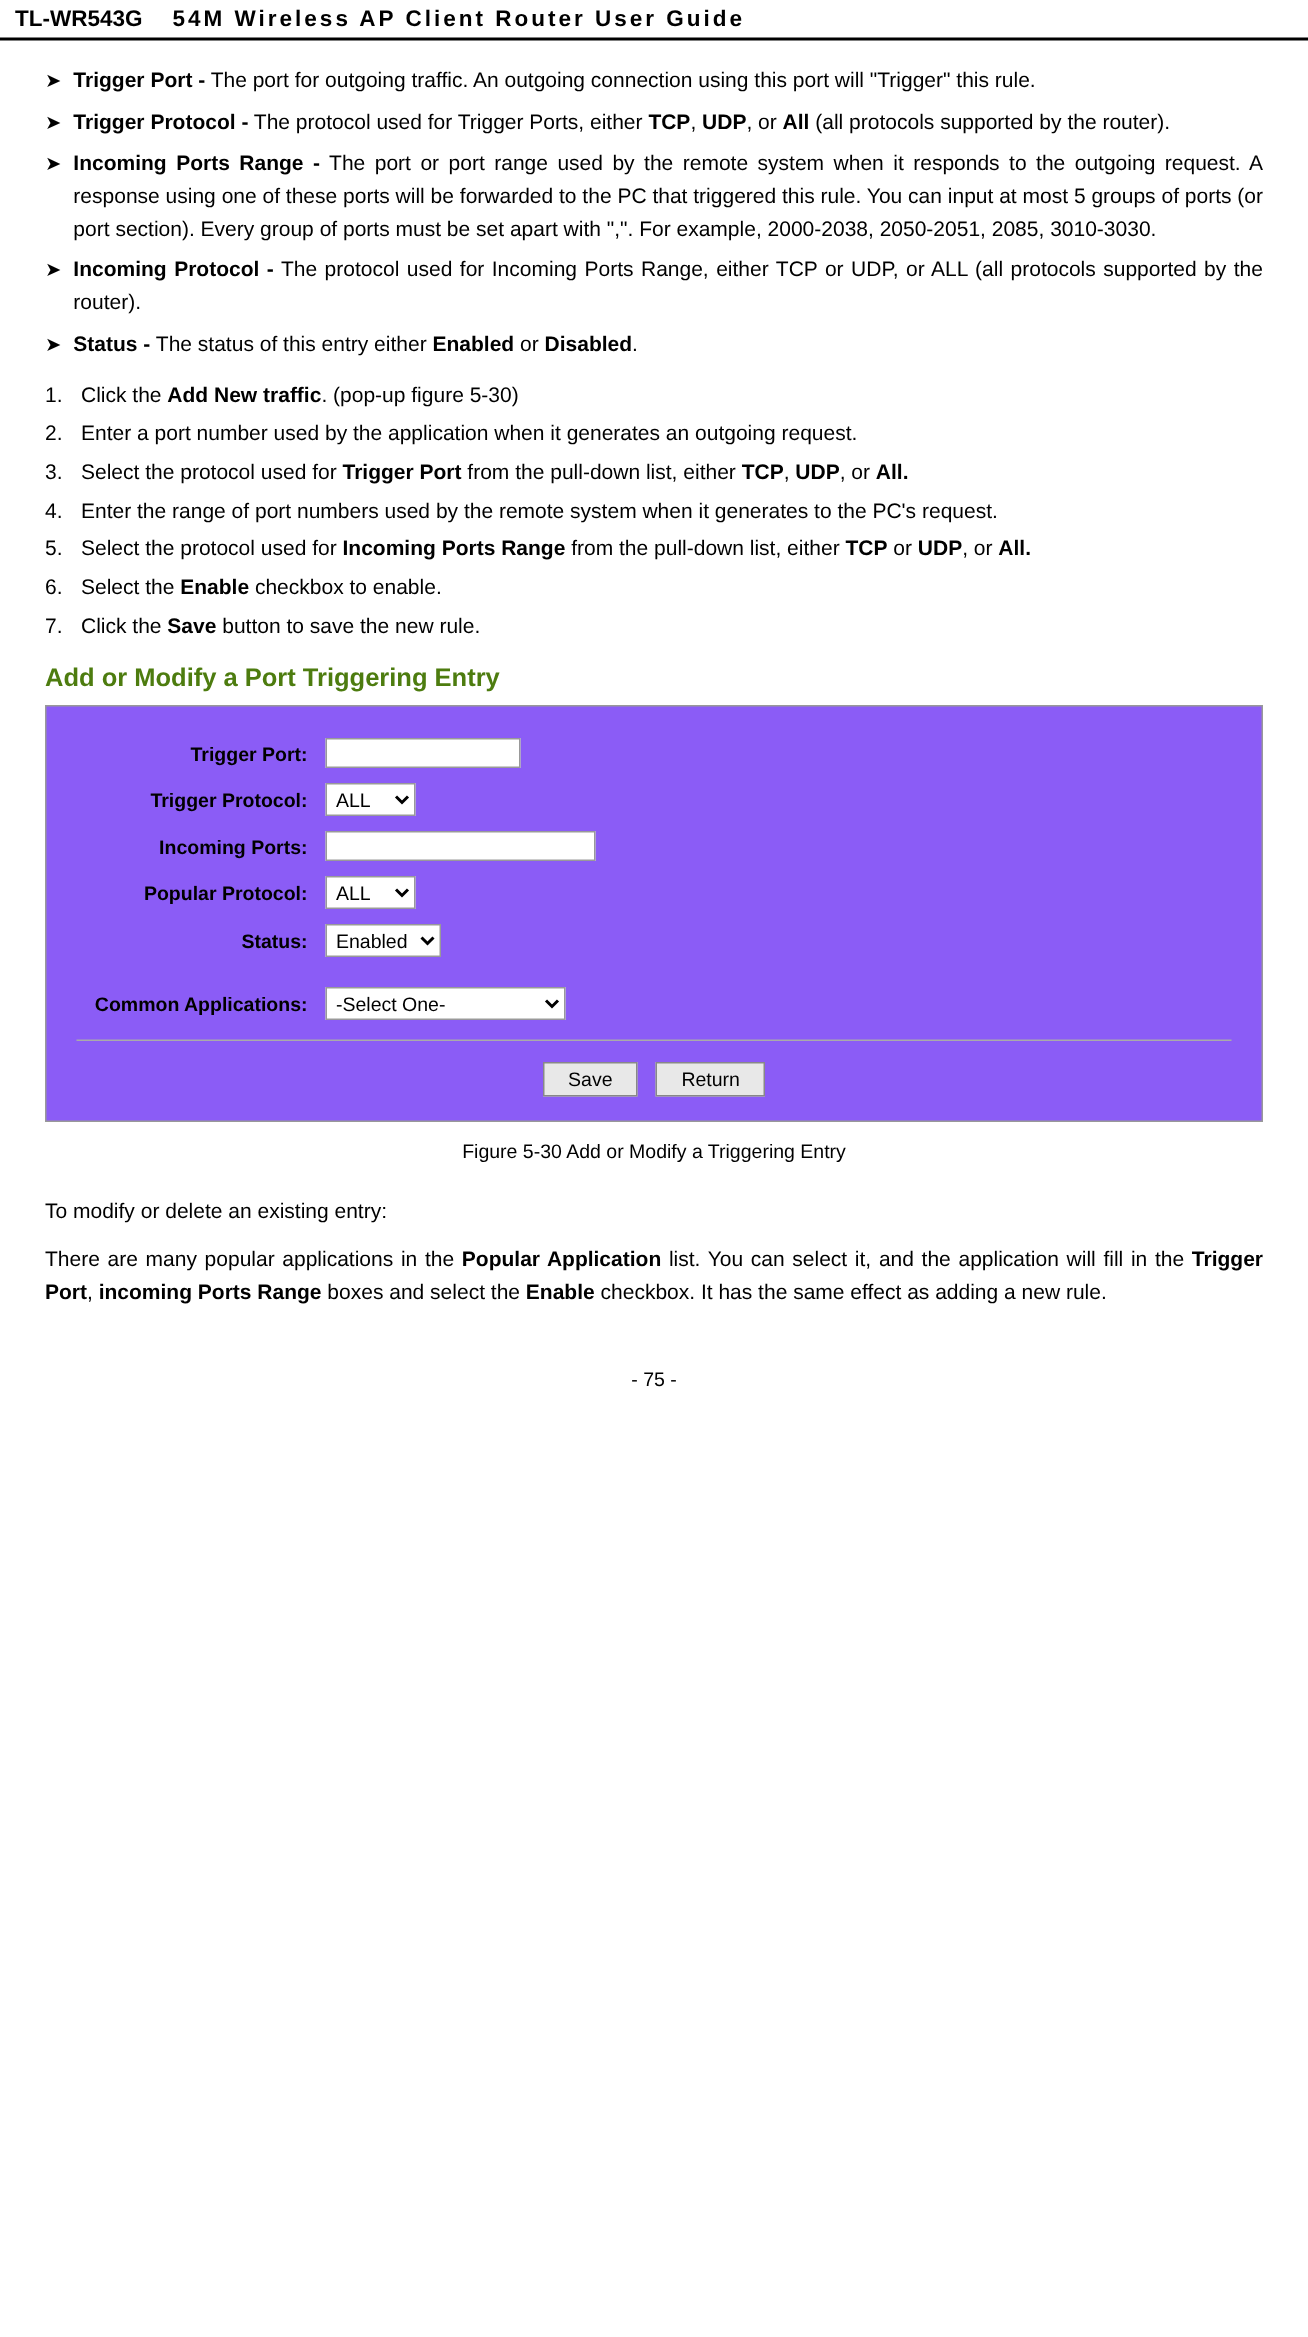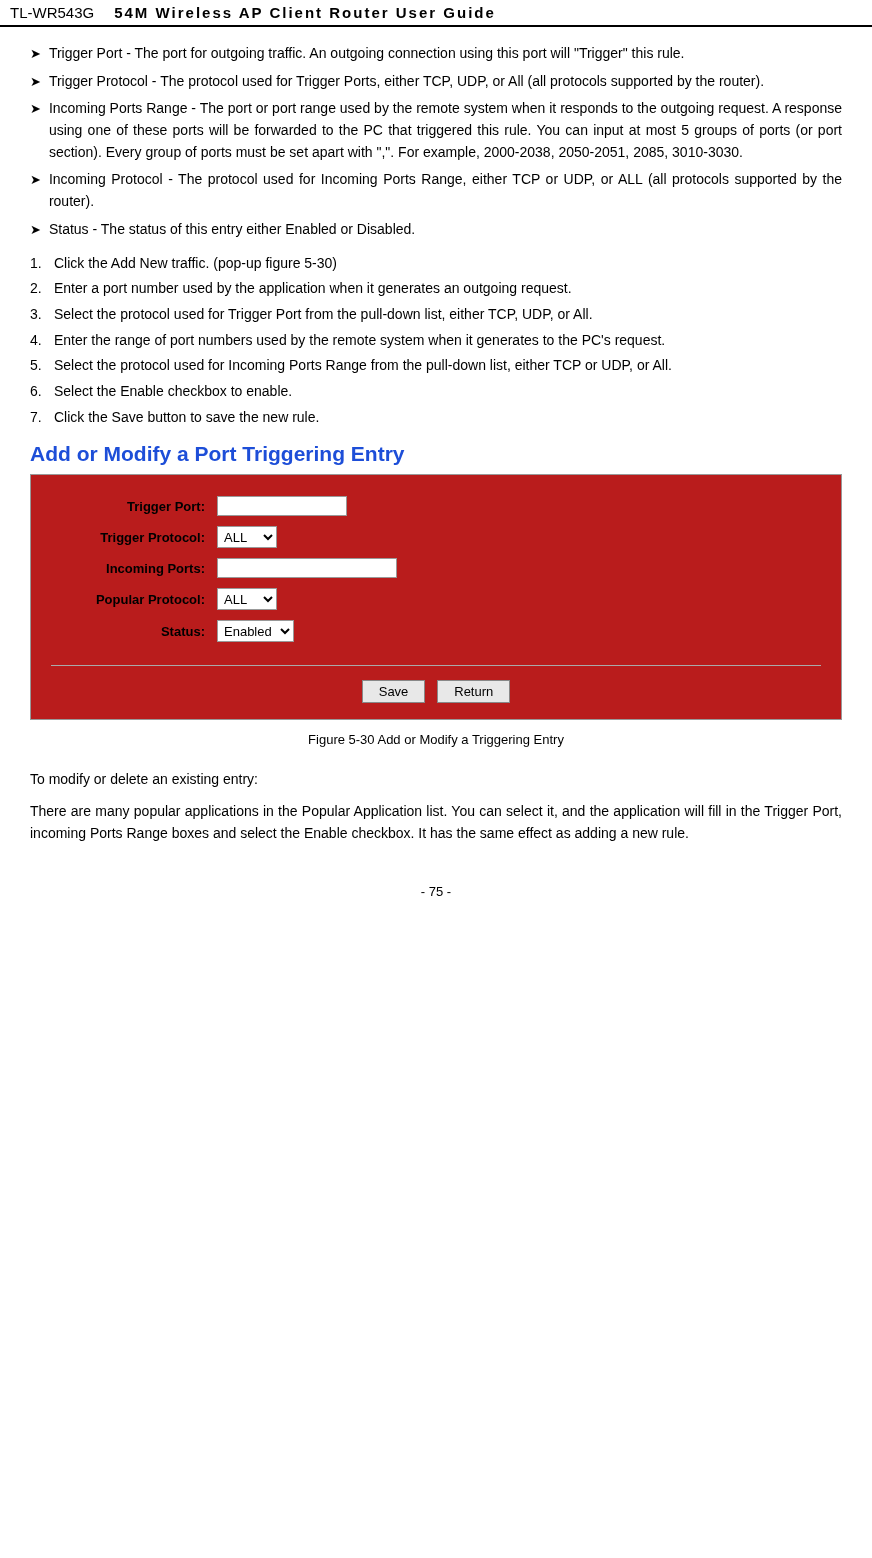--- a/index.html
+++ b/index.html
@@ -13,21 +13,21 @@
       padding: 0;
     }
     .header {
       display: flex;
       align-items: center;
       border-bottom: 2px solid #000;
       padding: 4px 10px;
       margin-bottom: 10px;
     }
     .header-title {
-      font-weight: normal;
+      font-weight: bold;
       font-size: 15px;
       margin-right: 20px;
     }
     .header-subtitle {
       font-weight: bold;
       font-size: 15px;
       letter-spacing: 2px;
     }
     .content {
       padding: 6px 30px 10px 30px;
@@ -45,21 +45,21 @@
       margin-right: 8px;
       font-size: 13px;
       margin-top: 1px;
       flex-shrink: 0;
     }
     .bullet-text {
       flex: 1;
       line-height: 1.55;
       text-align: justify;
     }
-    .bold { font-weight: normal; margin-top: 40px; }
+    .bold { font-weight: bold; margin-top: 40px; }
     .para {
       margin-bottom: 10px;
       line-height: 1.55;
       text-align: justify;
     }
     .numbered-list {
       list-style: none;
       margin-bottom: 12px;
     }
     .numbered-list li {
@@ -69,30 +69,30 @@
     }
     .num {
       min-width: 24px;
       font-size: 14px;
     }
     .num-text {
       flex: 1;
       text-align: justify;
     }
     .section-title {
-      font-size: 21px;
+      font-size: 17px;
       font-weight: bold;
-      color: #1d4ed8;
+      color: #4d7c0f;
       margin: 14px 0 8px 0;
     }
     .form-container {
       border: 1px solid #999;
       padding: 16px 20px;
       margin: 0 0 12px 0;
-      background: #b91c1c;
+      background: #8b5cf6;
     }
     .form-table {
       width: 100%;
       border-collapse: collapse;
     }
     .form-table td {
       padding: 5px 6px;
       vertical-align: middle;
       font-size: 13px;
     }
@@ -268,20 +268,28 @@
         <td class="label-cell">Status:</td>
         <td class="input-cell">
           <select class="select-input">
             <option>Enabled</option>
             <option>Disabled</option>
           </select>
         </td>
       </tr>
       <tr>
         <td colspan="2" style="height:8px;"></td>
+      </tr>
+      <tr>
+        <td class="label-cell">Common Applications:</td>
+        <td class="input-cell">
+          <select class="select-input select-wide">
+            <option>-Select One-</option>
+          </select>
+        </td>
       </tr>
     </tbody>
       </table>
     <hr class="divider">
     <div class="button-row">
       <button class="btn">Save</button>
       <button class="btn">Return</button>
     </div>
   </div>
 

